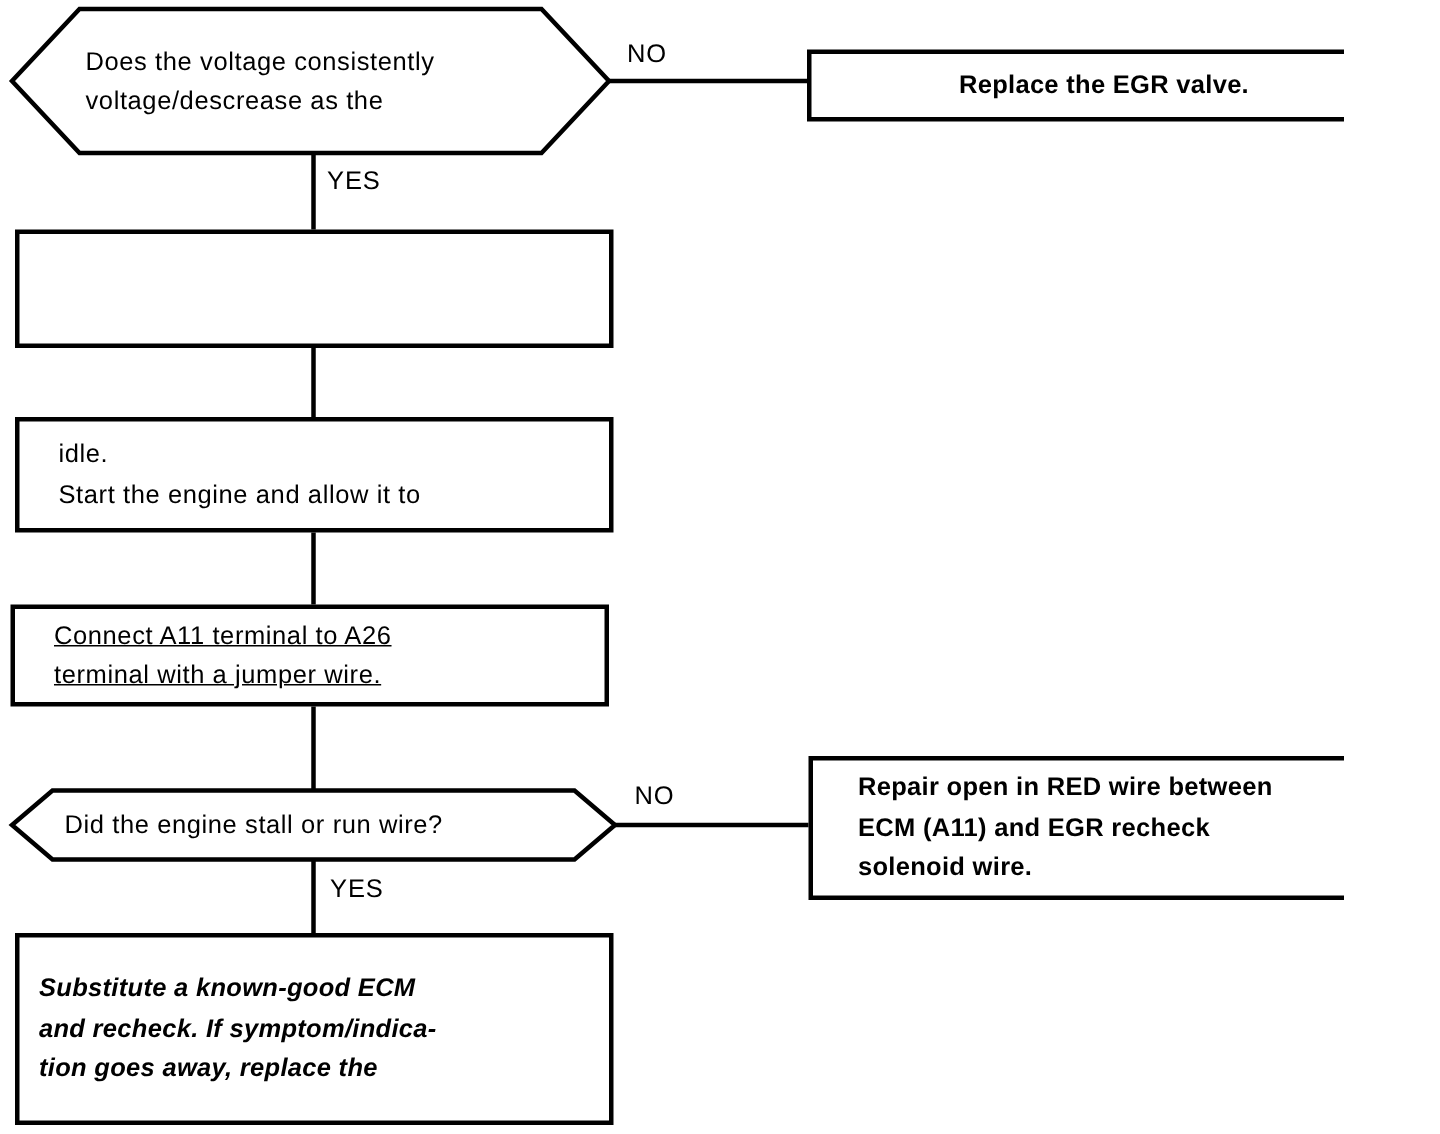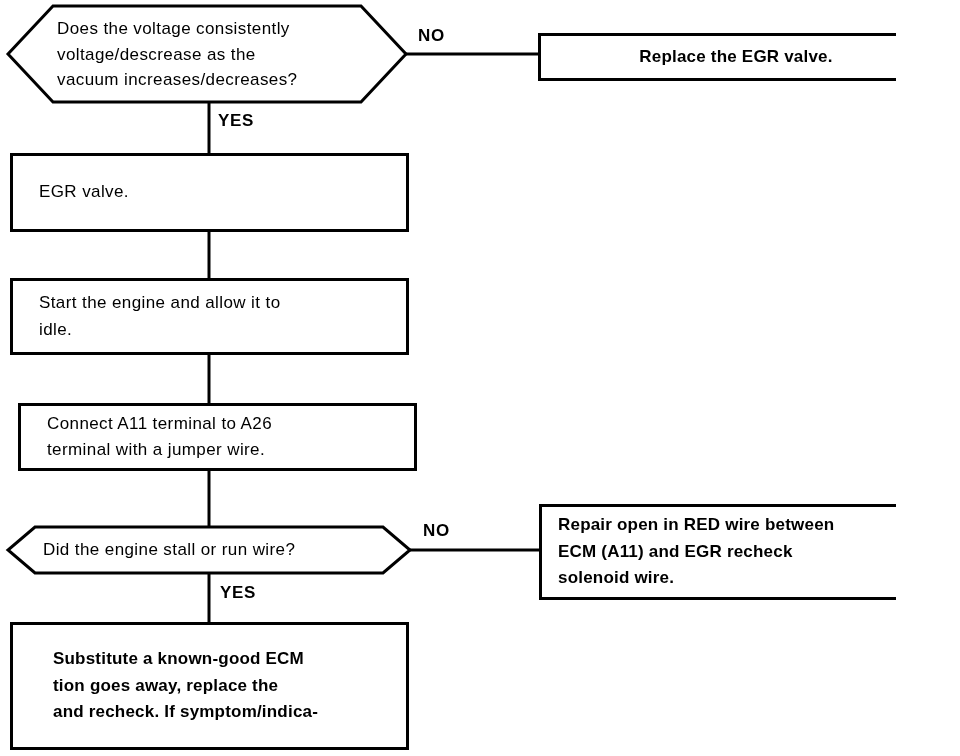--- a/index.html
+++ b/index.html
@@ -67,21 +67,21 @@
     top: 50%;
     transform: translateY(-50%);
     font-size: 17px;
     line-height: 1.5;
     color: #000;
     letter-spacing: 0.4px;
   }
   .branch-label {
     position: absolute;
     font-size: 17px;
-    font-weight: bold;
+    font-weight: normal;
     color: #000;
     letter-spacing: 0.6px;
     white-space: nowrap;
   }
 </style>
 </head>
 <body>
 
 <div id="canvas">
 
@@ -102,74 +102,72 @@
     <line x1="209" y1="574" x2="209" y2="623" stroke="#000" stroke-width="3"></line>
   </svg>
 
   <div class="node hex" style="left:5px; top:4px; width:404px; height:100px;">
     <svg width="404" height="100" viewBox="0 0 404 100">
       <polygon points="48,2 356,2 401,50 356,98 48,98 3,50" fill="#ffffff" stroke="#000000" stroke-width="3"></polygon>
     </svg>
     <div class="txt">
       <div>Does the voltage consistently</div>
       <div>voltage/descrease as the</div>
-      <div>vacuum increases/decreases?</div>
     </div>
   </div>
 
   <span class="branch-label" style="left:418px; top:26px;">NO</span>
   <span class="branch-label" style="left:218px; top:111px;">YES</span>
 
   <div class="node rect bold centered" style="left:538px; top:33px; width:396px; height:48px;">
     <div class="txt">
       <div>Replace the EGR valve.</div>
     </div>
   </div>
 
   <div class="node rect" style="left:10px; top:153px; width:399px; height:79px;">
     <div class="txt">
-      <div>EGR valve.</div>
     </div>
   </div>
 
   <div class="node rect" style="left:10px; top:278px; width:399px; height:77px;">
     <div class="txt">
+      <div>idle.</div>
       <div>Start the engine and allow it to</div>
-      <div>idle.</div>
     </div>
   </div>
 
-  <div class="node rect" style="left:18px; top:403px; width:399px; height:68px;">
+  <div class="node rect" style="left:7px; top:403px; width:399px; height:68px;text-decoration:underline;">
     <div class="txt">
       <div>Connect A11 terminal to A26</div>
       <div>terminal with a jumper wire.</div>
     </div>
   </div>
 
   <div class="node hex" style="left:5px; top:525px; width:408px; height:50px;">
     <svg width="408" height="50" viewBox="0 0 408 50">
       <polygon points="30,2 378,2 405,25 378,48 30,48 3,25" fill="#ffffff" stroke="#000000" stroke-width="3"></polygon>
     </svg>
     <div class="txt" style="left:38px; right:34px;">
       <div>Did the engine stall or run wire?</div>
     </div>
   </div>
 
   <span class="branch-label" style="left:423px; top:521px;">NO</span>
   <span class="branch-label" style="left:220px; top:583px;">YES</span>
 
   <div class="node rect bold" style="left:539px; top:504px; width:395px; height:96px;">
-    <div class="txt" style="padding-left:16px;">
+    <div class="txt" style="padding-left:30px;">
       <div>Repair open in RED wire between</div>
       <div>ECM  (A11)  and  EGR  recheck</div>
       <div>solenoid wire.</div>
     </div>
   </div>
 
   <div class="node rect bold" style="left:10px; top:622px; width:399px; height:128px;">
-    <div class="txt" style="padding-left:40px;">
+    <div class="txt" style="padding-left:13px;font-style:italic;">
       <div>Substitute a known-good ECM</div>
+      <div>and recheck. If symptom/indica-</div>
       <div>tion  goes  away,  replace  the</div>
-      <div>and recheck. If symptom/indica-</div>
     </div>
   </div>
 
 </div>
 
 </body></html>

